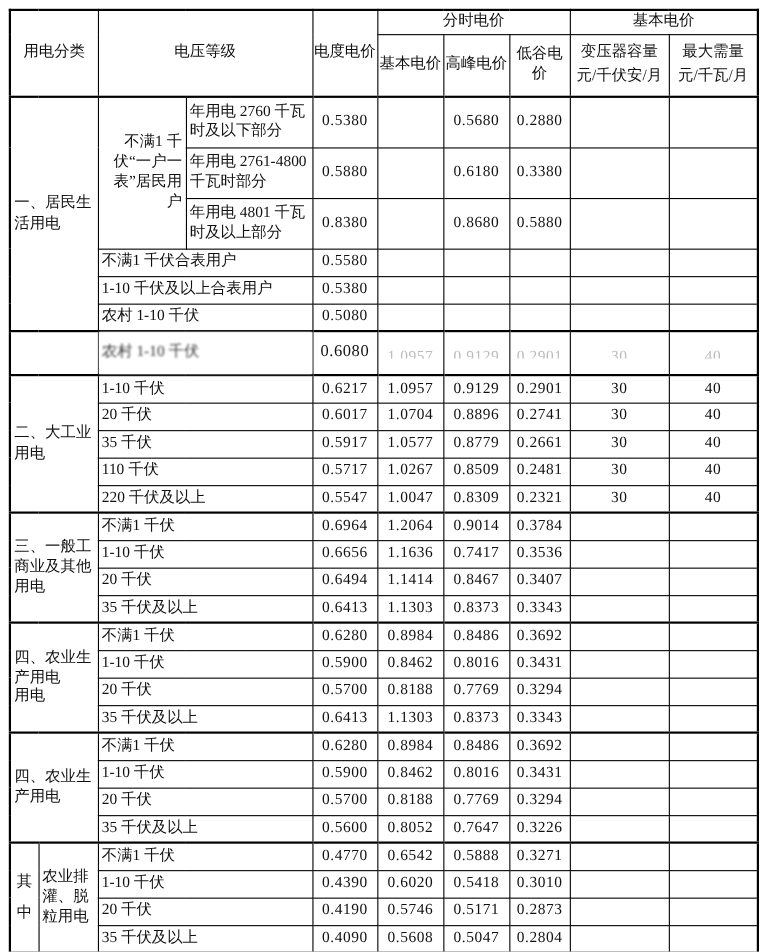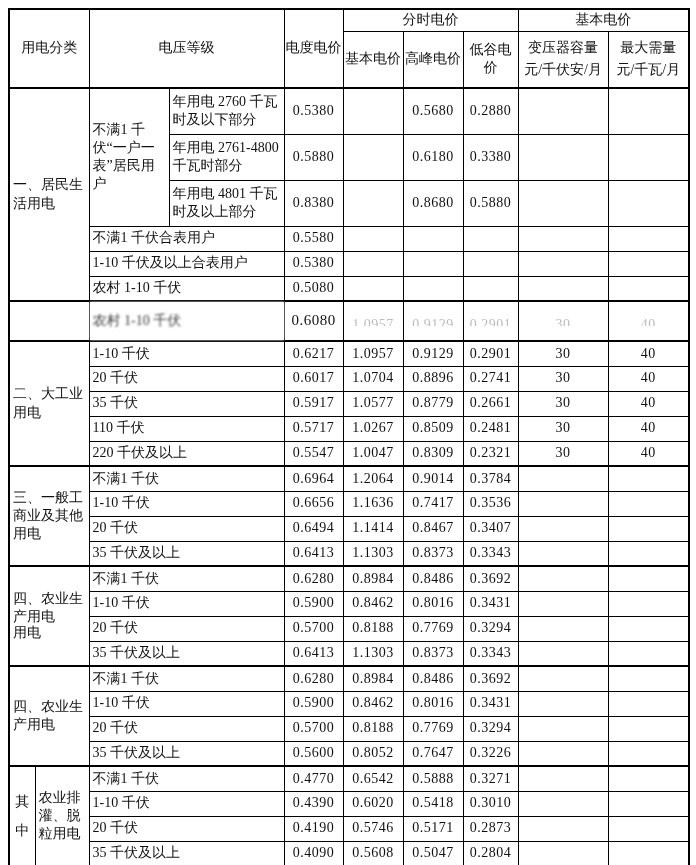--- a/index.html
+++ b/index.html
@@ -31,21 +31,21 @@
   tr.h1{height:22px;}
   tr.h2{height:57px;}
   tbody tr{height:25px;}
   tbody tr.tall{height:46px;}
   tbody tr.seam{height:20px;}
   tbody tr.sec td{border-top:2px solid #000;}
   thead tr.h2 th{border-bottom:2px solid #000;}
   td.cat{text-align:left;padding:19px 3px;}
   td.vcat{text-align:center;line-height:2.1;padding:13px 0;}
   td.label{text-align:left;padding-left:3px;}
-  td.subcat{text-align:left;padding:1px 3px;}
+  td.subcat{text-align:right;padding:1px 3px;}
   td.num{text-align:center;letter-spacing:0.5px;}
   .two-line div{line-height:1.6;}
   .blur-text{filter:blur(0.8px);color:#3a3a3a;}
   .ghost-clip{height:10px;overflow:hidden;}
   .ghost-clip span{display:inline-block;color:#8f8f8f;opacity:0.6;filter:blur(0.4px);}
   td.seam-price{font-size:15px;}
   .artifact-line{margin-top:-3px;}
   .below-shadow{
     width:688px;height:7px;margin-left:4px;margin-top:0;
     background:repeating-linear-gradient(90deg,#ededed 0 3px,#f7f7f7 3px 6px);

